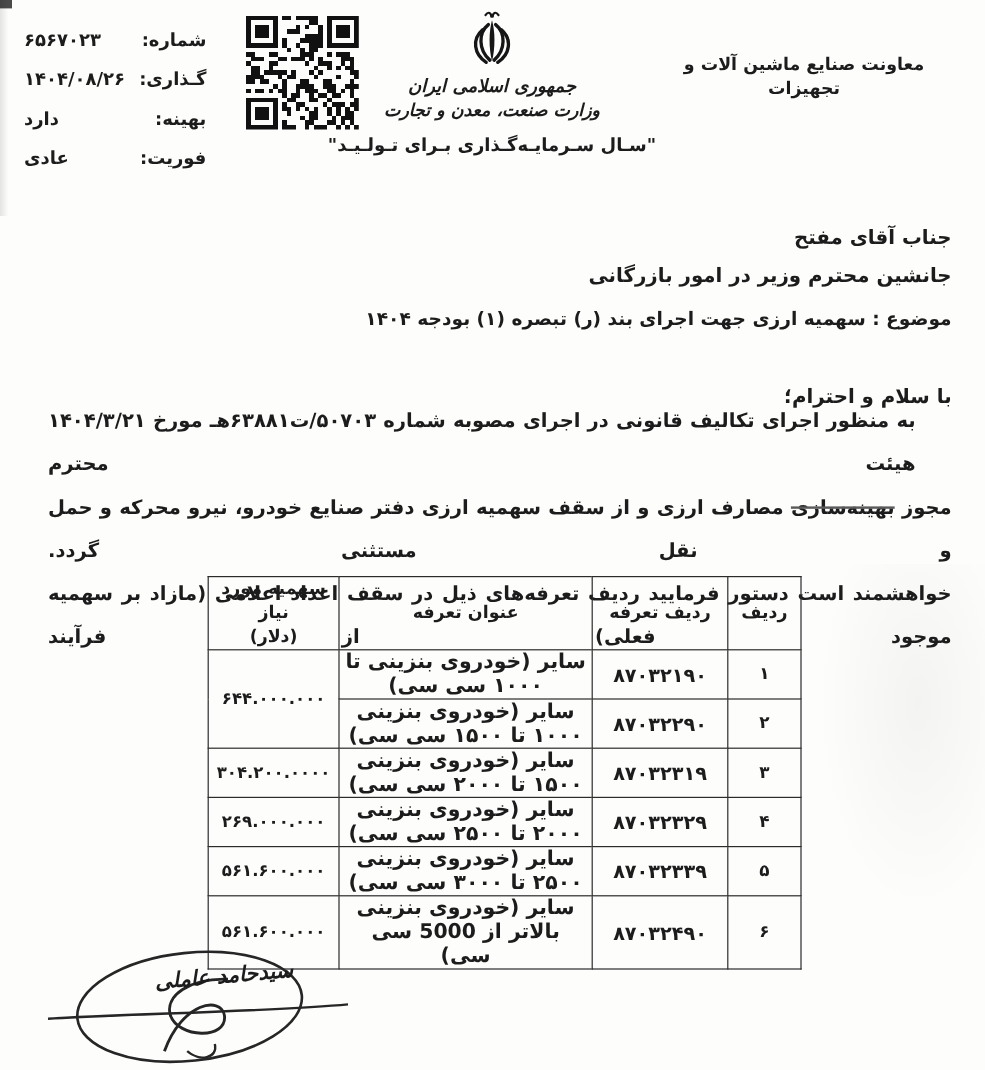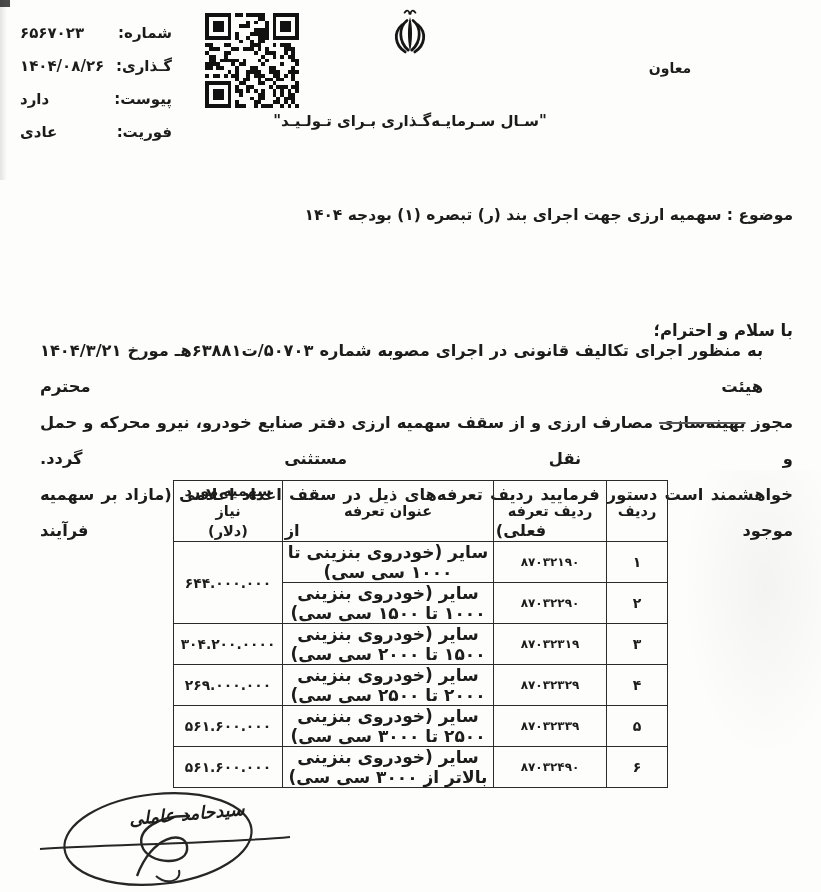--- a/index.html
+++ b/index.html
@@ -55,21 +55,21 @@
   .body-line{text-align:justify;text-align-last:justify;white-space:normal;}
   .body-line.first{padding-right:30px;}
   .strike{text-decoration:line-through;text-decoration-thickness:2px;text-decoration-color:#5a5a5a;}
 
   
   .tbl{position:absolute;right:153px;top:480px;border-collapse:collapse;direction:rtl;}
   .tbl th,.tbl td{border:1.7px solid #2b2b2b;font-weight:700;text-align:center;vertical-align:middle;padding:0 4px;}
   .tbl th{height:56px;font-size:14.5px;white-space:pre-line;line-height:20px;}
   .tbl td{height:34px;}
   .col-no{width:52px;font-size:14px;}
-  .col-hs{width:104px;font-size:12px;letter-spacing:1px;}
+  .col-hs{width:104px;font-size:16px;letter-spacing:1px;}
   .col-title{width:202px;font-size:17px;}
   .col-quota{width:100px;font-size:13.8px;margin-top:32px;}
 
   
   .sig{position:absolute;left:38px;top:786px;width:258px;height:104px;}
   .sig svg{position:absolute;inset:0;width:100%;height:100%;}
   .sig .name{position:absolute;right:52px;top:18px;font-size:17.5px;font-weight:700;
     font-style:italic;transform:rotate(-5deg);white-space:nowrap;}
 </style>
 </head>
@@ -84,21 +84,21 @@
   <div class="meta">
     <div class="meta-row">
       <span class="lbl">شماره:</span>
       <span class="val">۶۵۶۷۰۲۳</span>
     </div>
     <div class="meta-row">
       <span class="lbl">گـذاری:</span>
       <span class="val">۱۴۰۴/۰۸/۲۶</span>
     </div>
     <div class="meta-row">
-      <span class="lbl">پیوست:</span>
+      <span class="lbl">بهینه:</span>
       <span class="val">دارد</span>
     </div>
     <div class="meta-row">
       <span class="lbl">فوریت:</span>
       <span class="val">عادی</span>
     </div>
   </div>
 
   <div class="qr">
     <svg viewBox="0 0 25 25" shape-rendering="crispEdges" preserveAspectRatio="none">
@@ -407,27 +407,33 @@
       <path d="M0,-30 C4.5,-14 4.5,8 0,27 C-4.5,8 -4.5,-14 0,-30 Z" fill="#161616" stroke="none"></path>
       <path d="M-5,-24 C-19,-13 -19,11 -3,25" stroke-width="4.6"></path>
       <path d="M5,-24 C19,-13 19,11 3,25" stroke-width="4.6"></path>
       <path d="M-13,-17 C-28,-4 -25,17 -8,28" stroke-width="4.6"></path>
       <path d="M13,-17 C28,-4 25,17 8,28" stroke-width="4.6"></path>
       <path d="M-9,-37 C-5,-43 -1,-40 -1,-35" stroke-width="3"></path>
       <path d="M1,-35 C1,-40 5,-43 9,-37" stroke-width="3"></path>
     </svg>
   </div>
 
+  <div class="org">
+    <div class="l1">جمهوری اسلامی ایران</div>
+    <div class="l2">وزارت صنعت، معدن و تجارت</div>
+  </div>
   <div class="slogan">"سـال سـرمایـه‌گـذاری بـرای تـولـیـد"</div>
 
   <div class="dep">
-    <div class="d2">معاون</div>
+    <div class="d1">معاونت صنایع ماشین آلات و تجهیزات</div>
   </div>
 
   <div class="recipient">
+    <div class="r1">جناب آقای مفتح</div>
+    <div class="r2">جانشین محترم وزیر در امور بازرگانی</div>
     <div class="subj">موضوع : سهمیه ارزی جهت اجرای بند (ر) تبصره (۱) بودجه ۱۴۰۴</div>
   </div>
 
   <div class="salutation">با سلام و احترام؛</div>
 
   <div class="body-par">
       <div class="body-line first">به منظور اجرای تکالیف قانونی در اجرای مصوبه شماره ۵۰۷۰۳/ت۶۳۸۸۱هـ مورخ ۱۴۰۴/۳/۲۱ هیئت محترم</div>
       <div class="body-line">مجوز <span class="strike">بهینه‌سازی</span> مصارف ارزی و از سقف سهمیه ارزی دفتر صنایع خودرو، نیرو محرکه و حمل و نقل مستثنی گردد.</div>
       <div class="body-line">خواهشمند است دستور فرمایید ردیف تعرفه‌های ذیل در سقف اعداد اعلامی (مازاد بر سهمیه موجود فعلی) از فرآیند</div>
     </div>
@@ -468,21 +474,21 @@
         </tr>
         <tr>
           <td class="col-no">۵</td>
           <td class="col-hs">۸۷۰۳۲۳۳۹</td>
           <td class="col-title">سایر (خودروی بنزینی ۲۵۰۰ تا ۳۰۰۰ سی سی)</td>
           <td class="col-quota">۵۶۱.۶۰۰.۰۰۰</td>
         </tr>
         <tr>
           <td class="col-no">۶</td>
           <td class="col-hs">۸۷۰۳۲۴۹۰</td>
-          <td class="col-title">سایر (خودروی بنزینی بالاتر از ۳۰۰۰ سی سی)</td>
+          <td class="col-title">سایر (خودروی بنزینی بالاتر از 5000 سی سی)</td>
           <td class="col-quota">۵۶۱.۶۰۰.۰۰۰</td>
         </tr>
       </tbody>
   </table>
 
   <div class="sig">
     <svg viewBox="0 0 258 104" fill="none" stroke="#262626">
       <ellipse cx="120" cy="53" rx="94" ry="45" transform="rotate(-6 120 53)" stroke-width="2.2"></ellipse>
       <path d="M2,63 C60,59 190,57 252,51" stroke-width="2"></path>
       <path d="M152,30 C120,29 99,44 104,60 C110,79 152,81 149,60 C146,44 114,49 99,90" stroke-width="2.4"></path>

